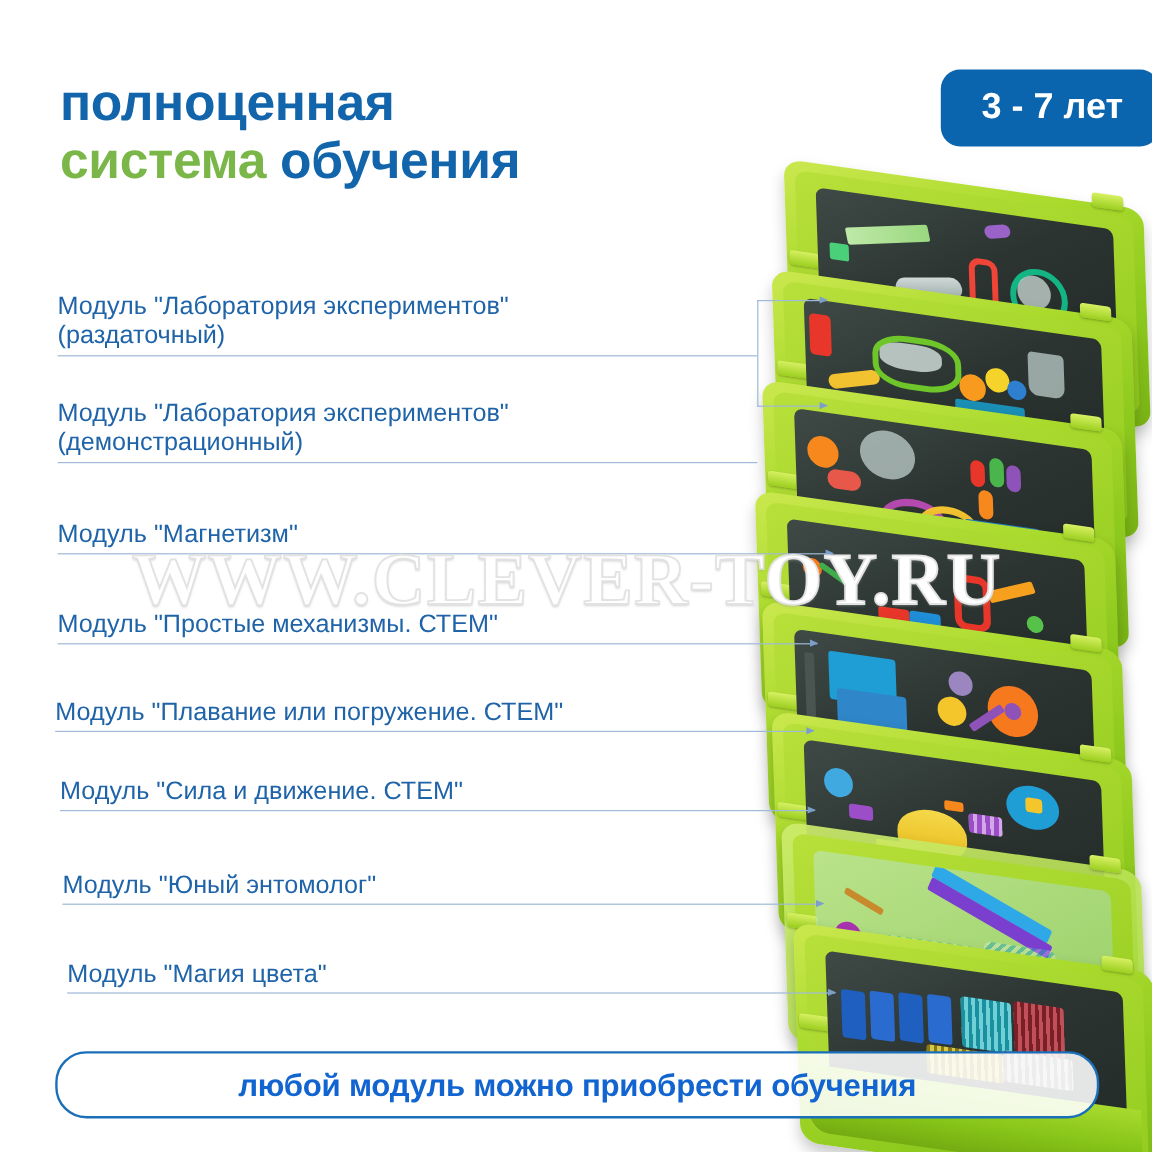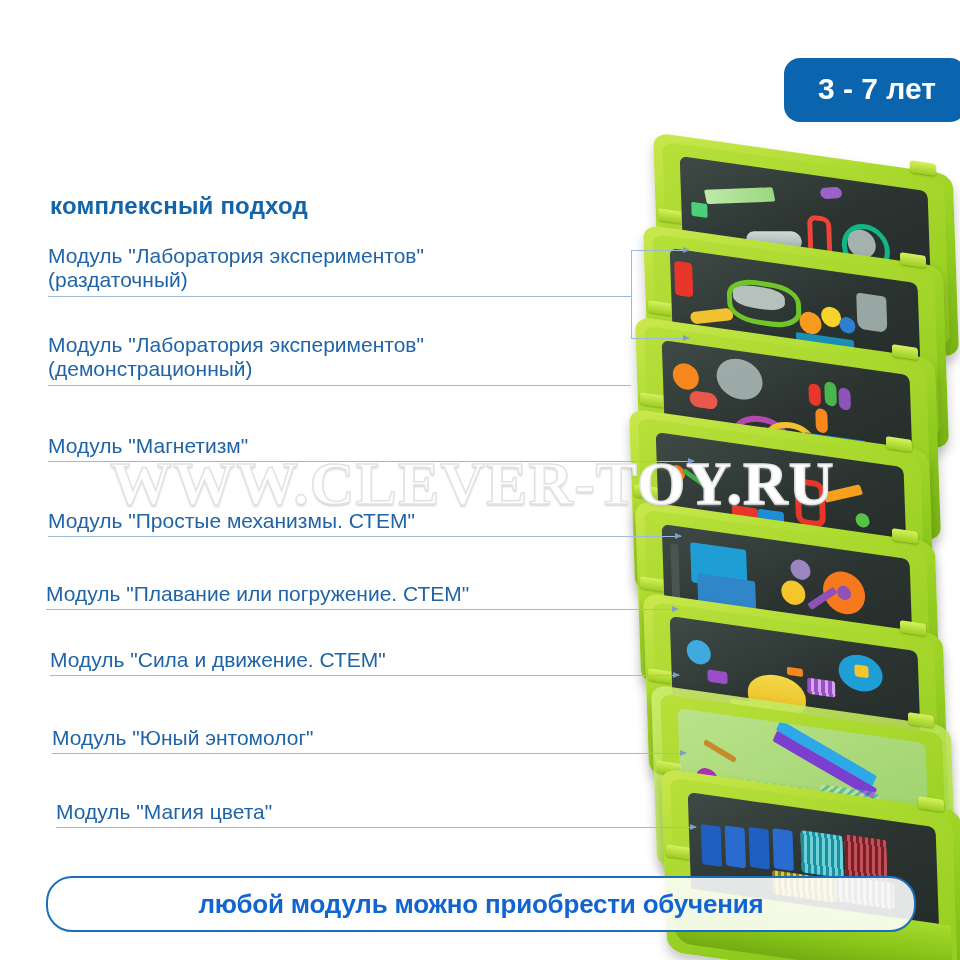--- a/index.html
+++ b/index.html
@@ -352,21 +352,27 @@
         <div class="it" style="left:82px;top:66px;width:64px;height:24px;background:repeating-linear-gradient(90deg,#8a7a14 0 3px,#d8c84a 3px 6px);border-radius:3px;"></div>
         <div class="it" style="left:146px;top:62px;width:58px;height:26px;background:repeating-linear-gradient(90deg,#6a6a6a 0 3px,#bdbdbd 3px 6px);border-radius:3px;"></div>
       </div>
       <div class="front"></div>
     </div>
 
   </div>
 
   <div class="watermark">WWW.CLEVER-TOY.RU</div>
 
-  <div class="subhead">комплексный подход</div>
+  <div class="headline">
+    <div>полноценная</div>
+    <div>
+      <span class="green">система</span>
+      <span>обучения</span>
+    </div>
+  </div>
 
   <div class="age-badge">3 - 7 лет</div>
 
   <div class="modules">
 
     <div class="module-row" style="left:48px;top:244px;width:583px;">
       <div class="module-label">Модуль "Лаборатория экспериментов"
 (раздаточный)</div>
       <div class="module-rule no-arrow"></div>
     </div>

